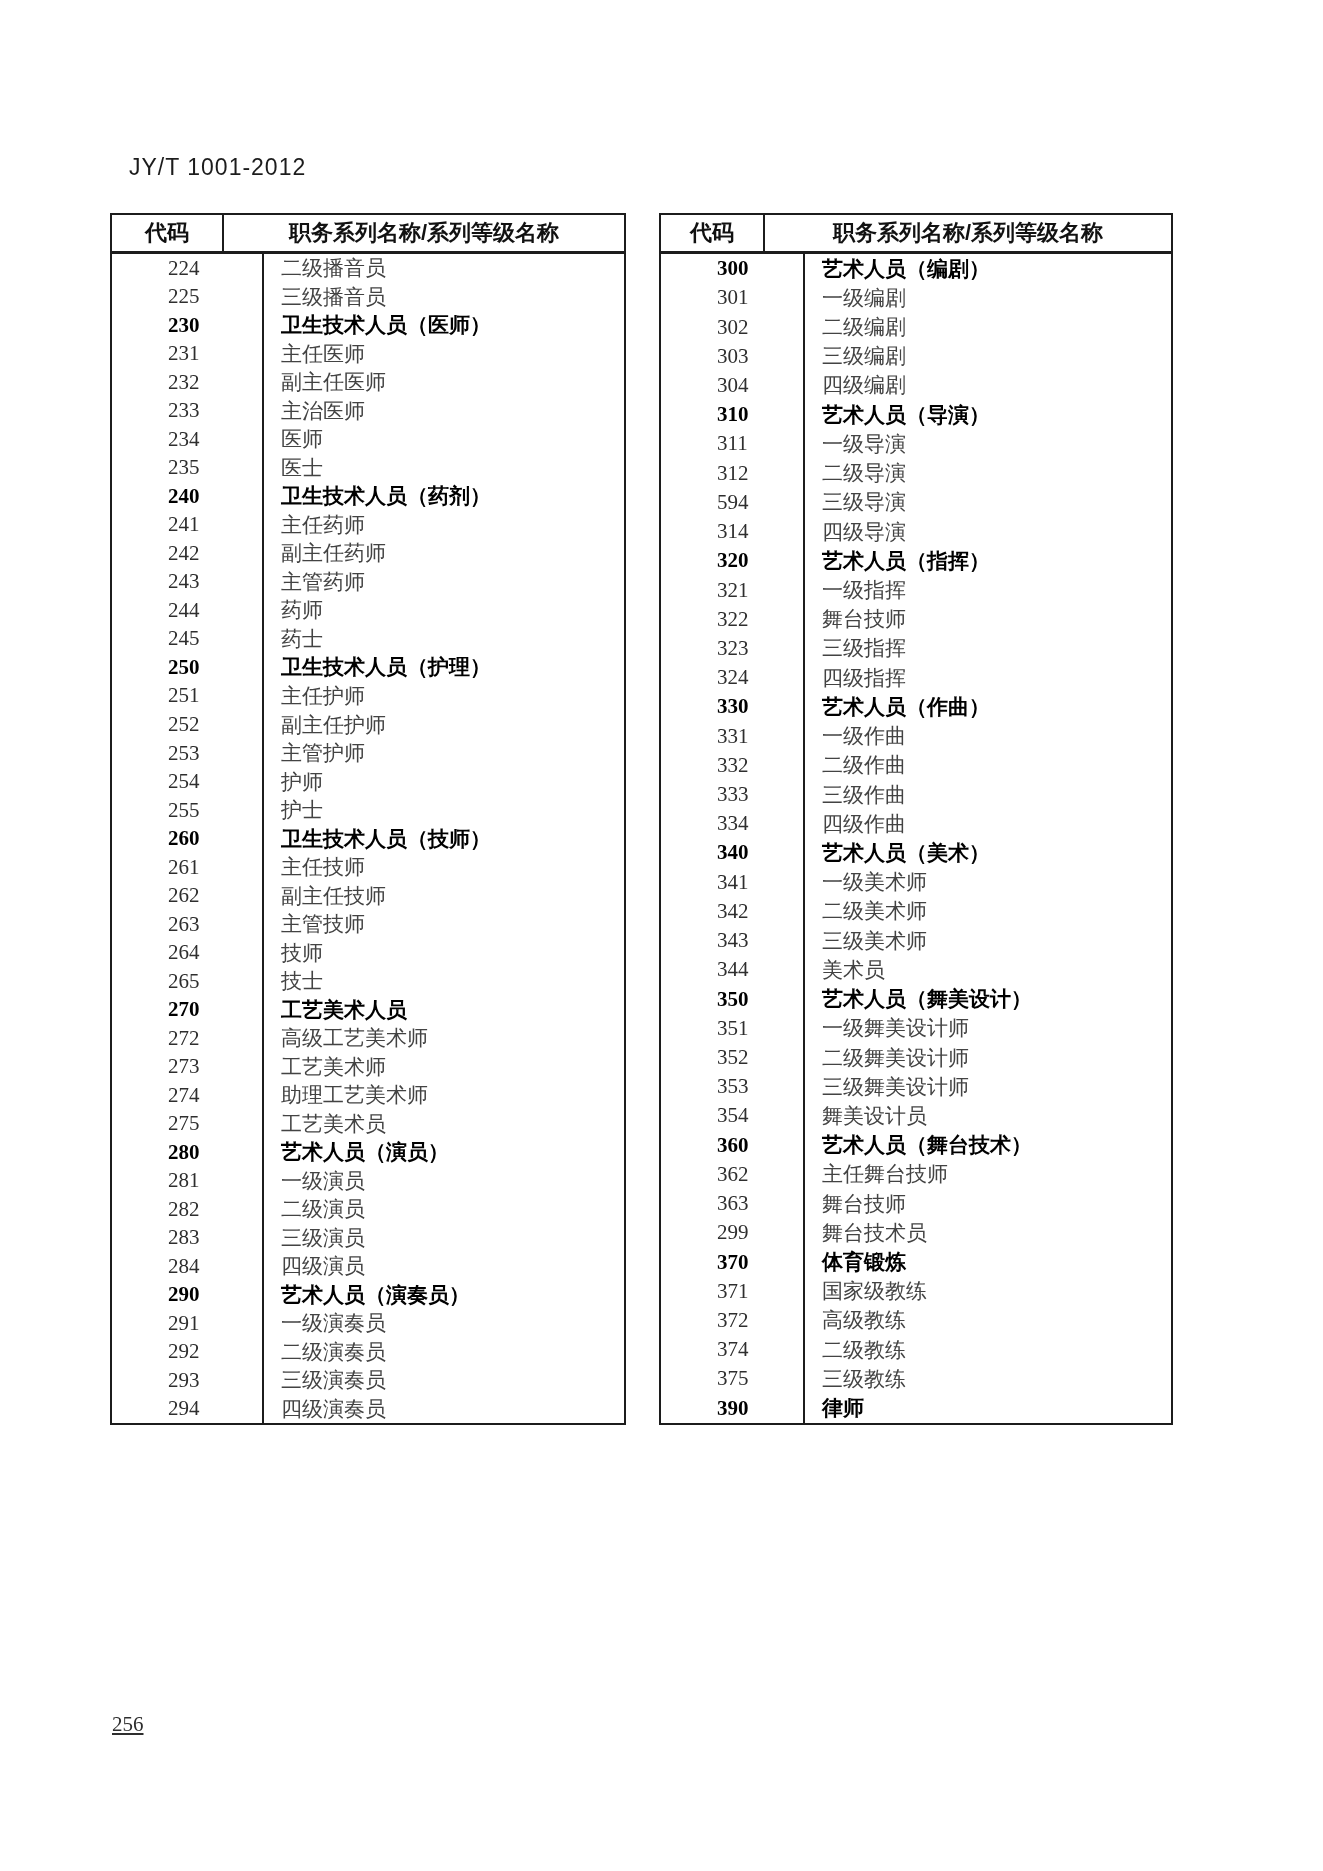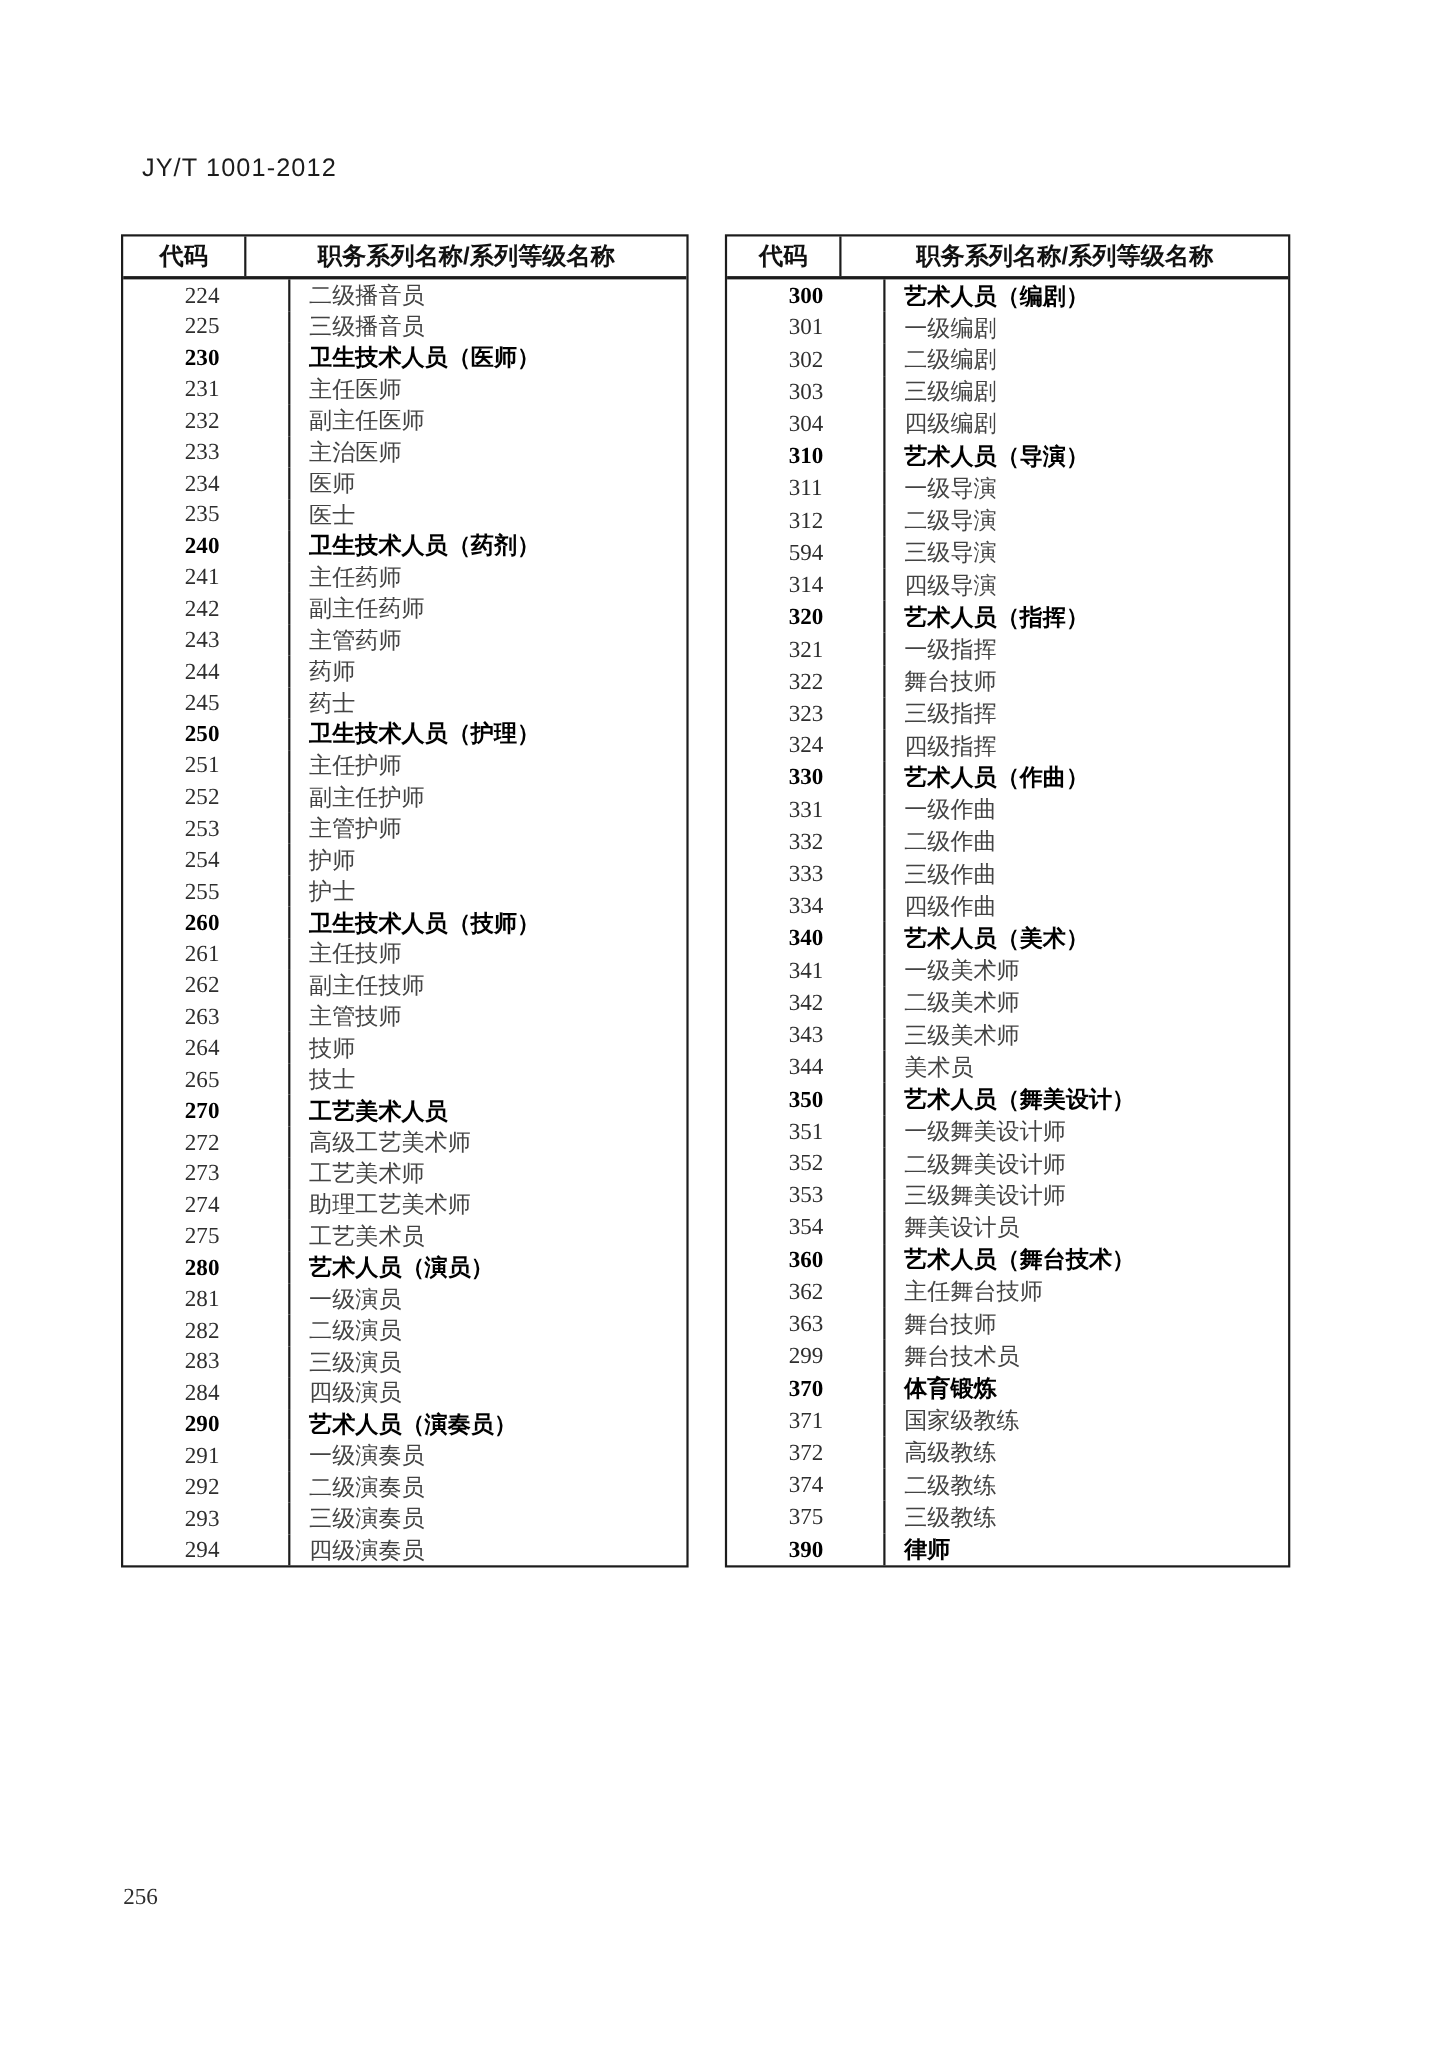--- a/index.html
+++ b/index.html
@@ -4,21 +4,21 @@
 <style>
   html,body { margin:0; padding:0; background:#ffffff; }
   .page {
     position:relative;
     width:1323px; height:1871px;
     background:#ffffff;
     font-family:"Liberation Serif", serif;
     overflow:hidden;
   }
   .doc-code {
-    position:absolute; left:129px; top:139px;
+    position:absolute; left:129px; top:154px;
     font-family:"Liberation Sans", sans-serif;
     font-size:23px; color:#1c1c1c; letter-spacing:1px;
   }
   .table {
     position:absolute; top:213px; height:1212px;
     border:2px solid #1c1c1c;
     display:flex; flex-direction:column;
     box-sizing:border-box;
     background:#ffffff;
   }
@@ -55,20 +55,21 @@
   }
   .trow.cat .rcode { font-weight:bold; color:#000; }
   .trow.cat .rname {
     font-weight:bold; color:#000;
     font-family:Liberation Sans, sans-serif;
   }
   .page-number {
     position:absolute; left:112px; top:1712px;
     font-size:21px; color:#2e2e2e;
     font-family:"Liberation Serif", serif;
+    text-decoration:underline;
   }
 </style>
 </head>
 <body>
 
 <div class="page">
 
   <div class="doc-code">JY/T 1001-2012</div>
 
   <div class="table left">

